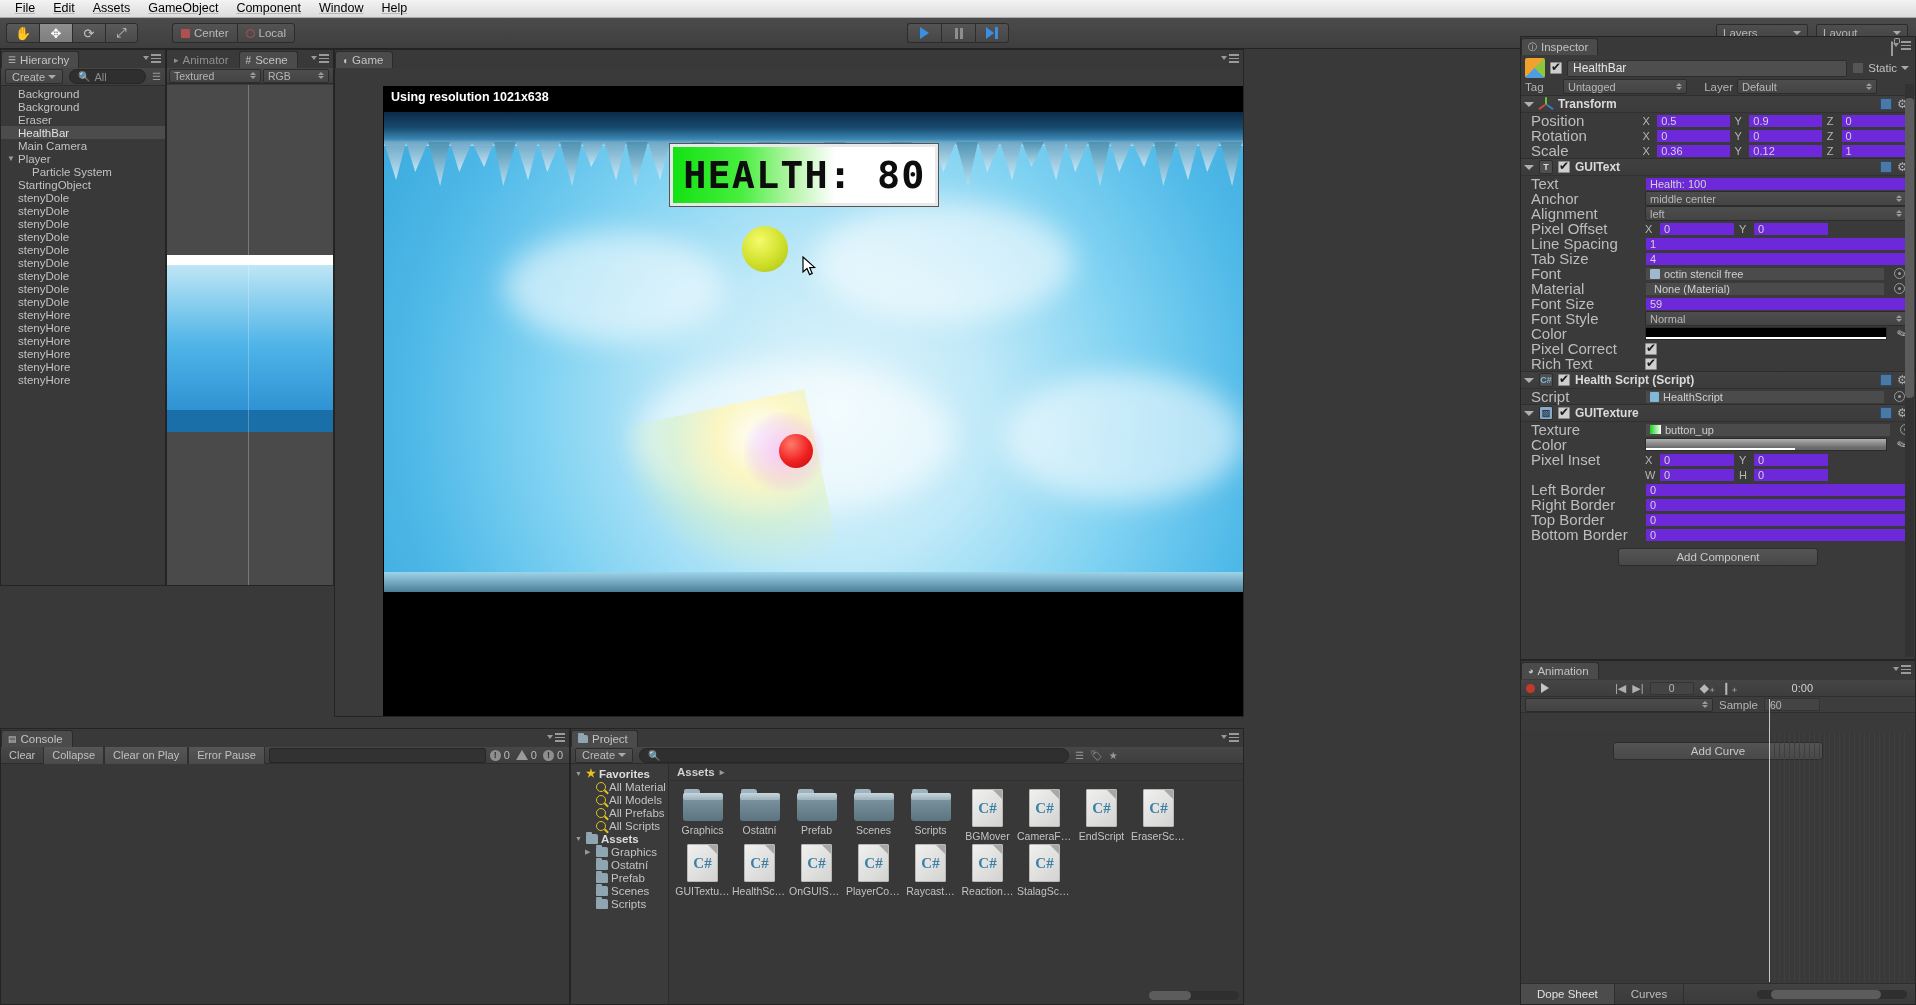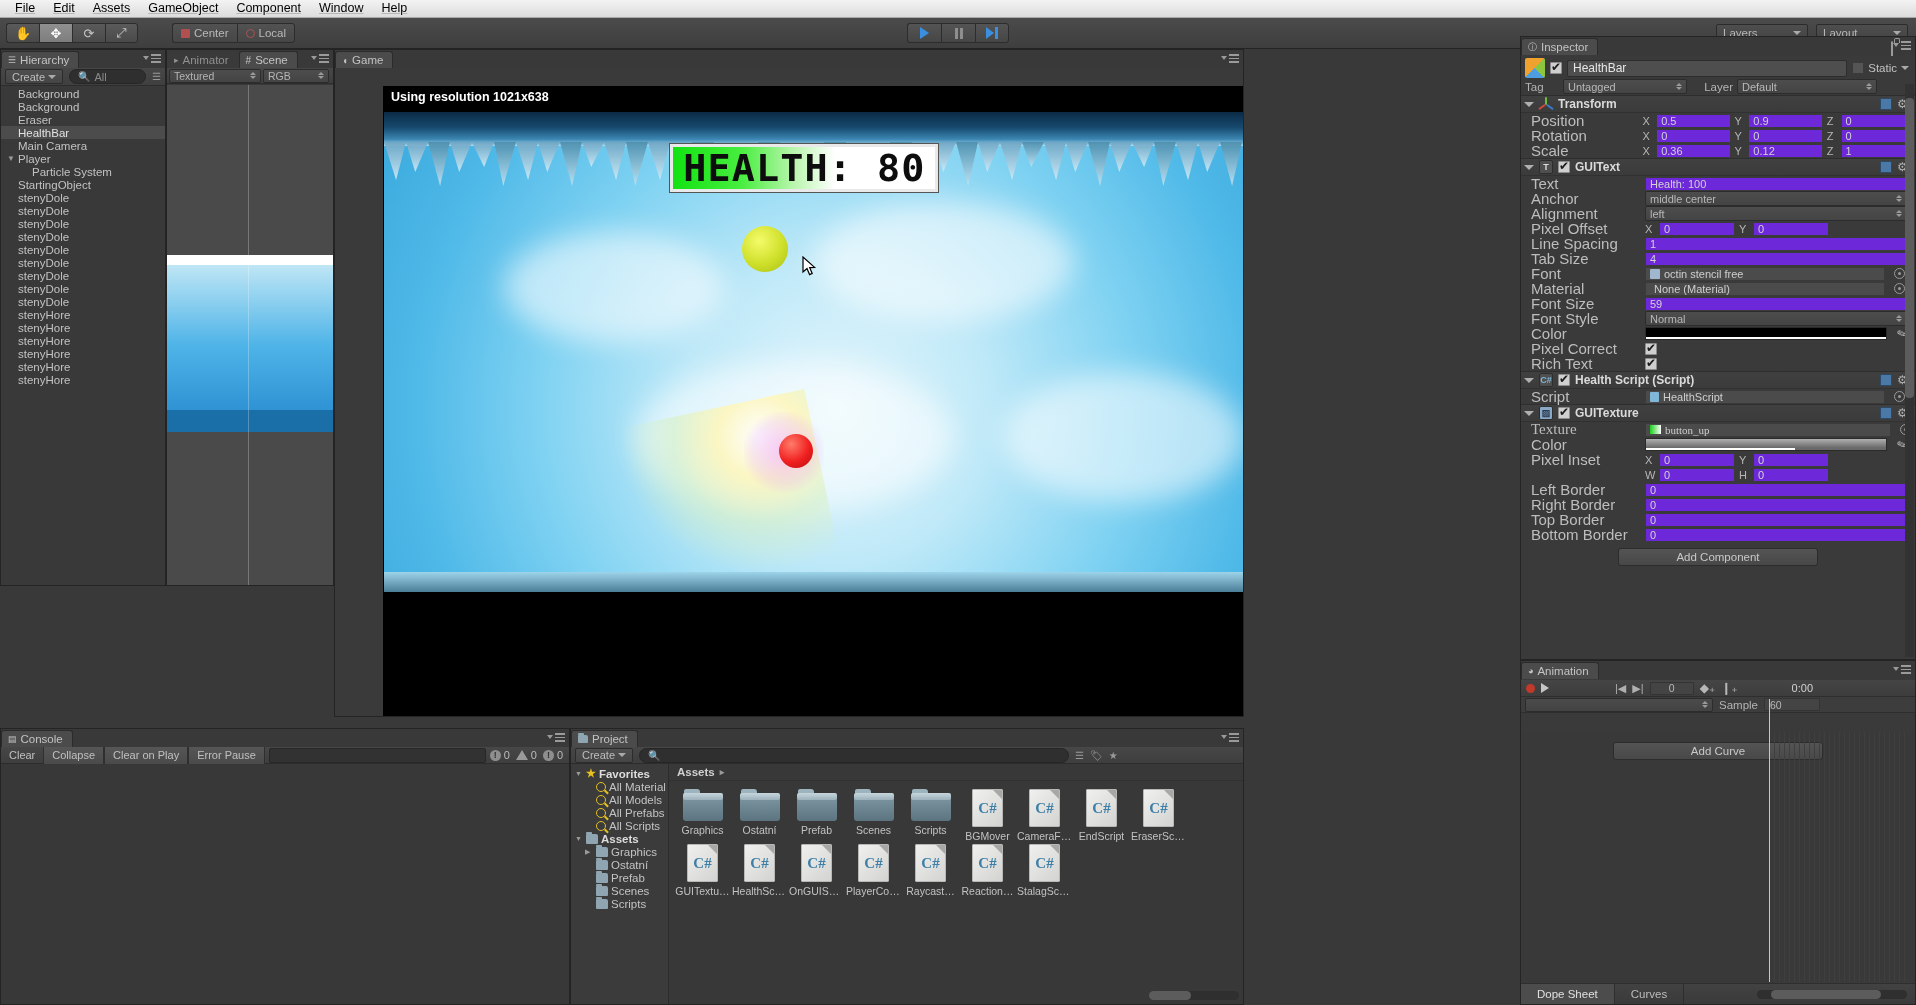--- a/index.html
+++ b/index.html
@@ -148,21 +148,21 @@
   .stalactites { position:absolute; left:0; top:30px; width:100%; height:42px; display:flex; }
   .stal { width: 22px; height: 38px;
     background: linear-gradient(#6fa6c4, #cfeaf6);
     clip-path: polygon(0 0, 100% 0, 55% 100%); opacity:.92; }
   .stal:nth-child(2n){ height: 30px; clip-path: polygon(0 0, 100% 0, 42% 100%); }
   .stal:nth-child(3n){ height: 44px; background: linear-gradient(#4c8ead,#bfe2f2); }
   .stal:nth-child(5n){ height: 25px; }
   .floor-band { position:absolute; left:0; bottom:0; width:100%; height:20px;
     background: linear-gradient(#9ed4ea, #4a7e97); }
   .healthbar-ui {
-    position:absolute; left:286px; top:32px; width:268px; height:48px;
+    position:absolute; left:286px; top:32px; width:268px; height:62px;
     background: linear-gradient(90deg, #12e212 0%, #48ee3f 26%, #b9f5ad 46%, #ffffff 62%, #ffffff 100%);
     border: 3px solid #e9e9e9;
     display:flex; align-items:center; justify-content:center;
     box-shadow: 0 0 0 1px #555;
   }
   .healthbar-ui span {
     font-family: "DejaVu Sans Mono", monospace; font-weight: bold;
     font-size: 37px; letter-spacing: 1px; color: #0d0d0d;
     transform: scaleX(1.04);
   }
@@ -1077,21 +1077,21 @@
           <div class="comp-header">
             <span class="foldarr"></span>
             <span class="ticon-sq" style="background: rgb(138, 168, 200); color: rgb(43, 61, 79);">▨</span>
             <span class="cbx checked"></span>
             <span class="comp-title">GUITexture</span>
             <span class="comp-icons">
               <span class="bookicon"></span>
               <span class="gear">⚙</span>
             </span>
           </div>
-          <div class="prop-row" style="padding-right: 4px; font-family: Liberation Serif, serif;">
+          <div class="prop-row" style="padding-right: 4px;">
             <span class="prop-label">Texture</span>
             <span class="objfield">
               <span style="display: inline-block; width: 11px; height: 9px; background: linear-gradient(90deg, rgb(26, 209, 26), rgb(255, 255, 255));"></span>
               <span>button_up</span>
             </span>
             <span class="dotbtn"></span>
           </div>
           <div class="prop-row" style="padding-right: 8px;">
             <span class="prop-label">Color</span>
             <span class="colorbar grey"></span>

